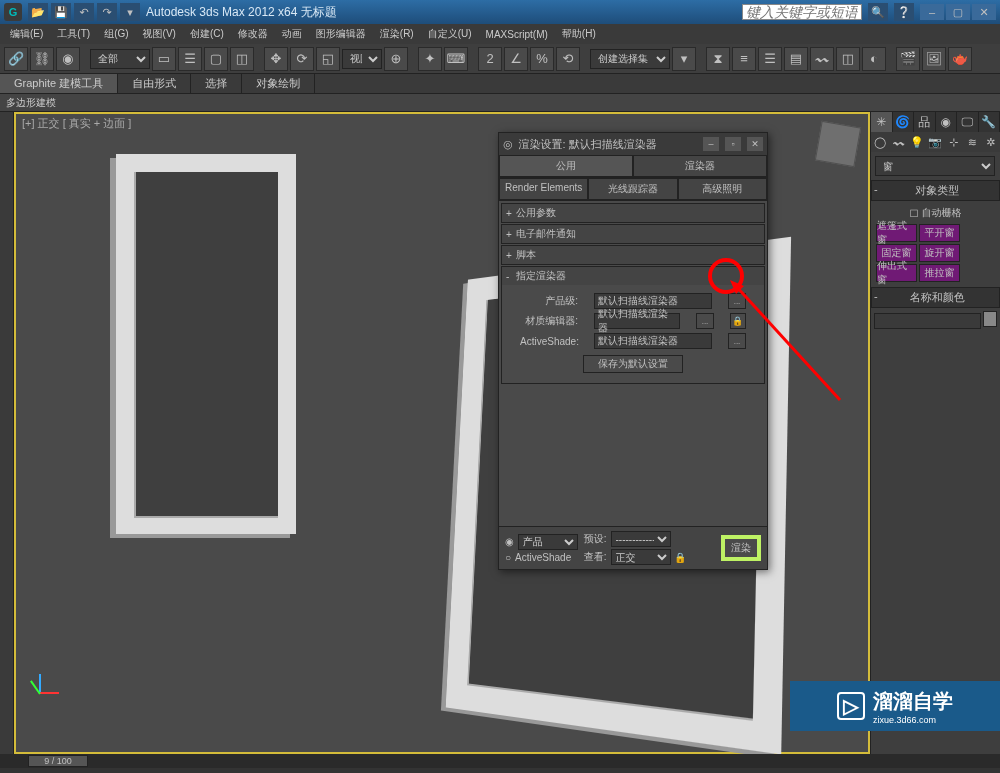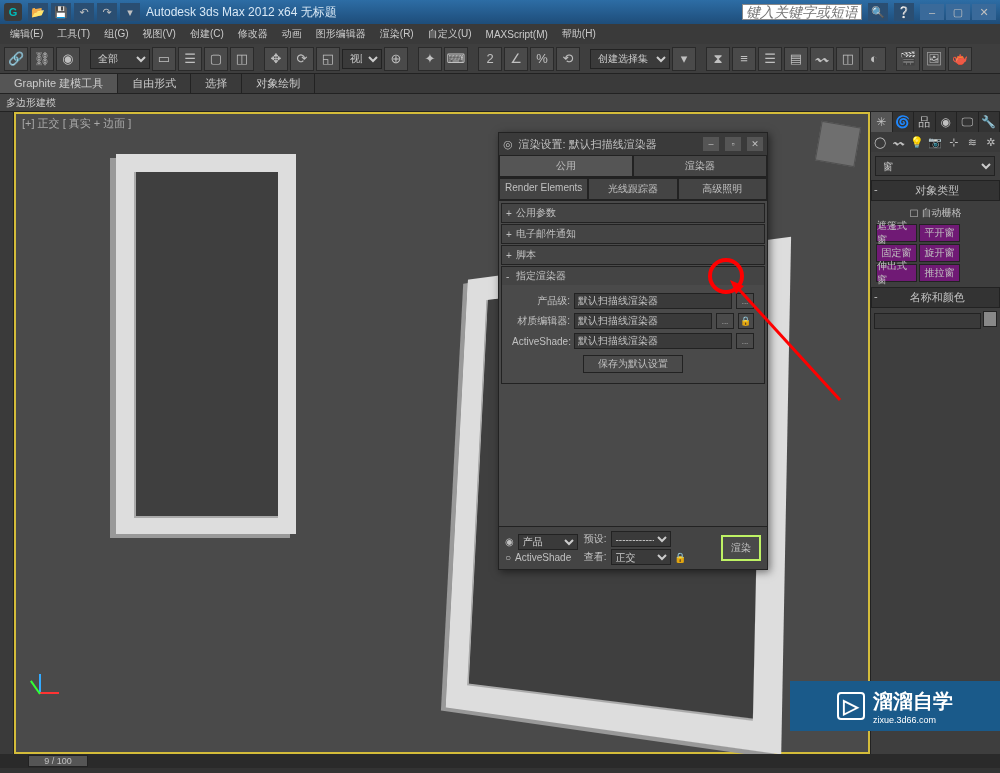--- a/index.html
+++ b/index.html
@@ -71,29 +71,29 @@
 .dlg-title .dc { width: 16px; height: 14px; background: #555; display: flex; align-items: center; justify-content: center; cursor: pointer; font-size: 9px; }
 .dlg-tabs-row { display: flex; border-bottom: 1px solid #222; }
 .dlg-tab { flex: 1; text-align: center; padding: 3px 2px; font-size: 10px; background: #444; border: 1px solid #222; cursor: pointer; }
 .dlg-tab.active { background: #555; }
 .dlg-body { padding: 2px; }
 .dlg-rollout { border: 1px solid #222; margin-bottom: 1px; }
 .dlg-rh { display: flex; align-items: center; background: #444; padding: 2px 4px; font-size: 10px; cursor: pointer; }
 .dlg-rh .sign { width: 10px; }
 .dlg-rh .rlabel { flex: 1; text-align: left; }
 .dlg-rbody { padding: 4px 6px; }
-.dlg-row { display: flex; align-items: center; gap: 4px; margin: 4px 4px; font-size: 10px; }
+.dlg-row { display: flex; align-items: center; gap: 16px; margin: 4px 12px; font-size: 10px; }
 .dlg-row .lbl { width: 58px; text-align: right; }
 .dlg-row .val { flex: 1; height: 16px; background: #3a3a3a; border: 1px solid #222; padding: 0 3px; display: flex; align-items: center; font-size: 10px; }
 .dlg-row .dots { width: 18px; height: 16px; background: #4a4a4a; border: 1px solid #222; display: flex; align-items: center; justify-content: center; cursor: pointer; font-size: 8px; }
 .dlg-row .lock { width: 16px; height: 16px; background: #4a4a4a; border: 1px solid #222; display: flex; align-items: center; justify-content: center; font-size: 9px; }
 .dlg-savebtn { width: 100px; height: 18px; background: #4a4a4a; border: 1px solid #222; margin: 6px auto; display: flex; align-items: center; justify-content: center; font-size: 10px; cursor: pointer; }
 .dlg-footer { position: absolute; bottom: 0; left: 0; right: 0; padding: 4px 6px; display: flex; align-items: center; gap: 6px; font-size: 10px; border-top: 1px solid #222; background: #444; }
 .dlg-footer .fdrop { height: 16px; background: #3a3a3a; border: 1px solid #222; color: #ccc; font-size: 10px; width: 60px; }
-.dlg-footer .rbtn { width: 40px; height: 26px; background: #4a4a4a; border: 2px solid #bef264; display: flex; align-items: center; justify-content: center; margin-left: auto; cursor: pointer; }
+.dlg-footer .rbtn { width: 40px; height: 26px; background: #4a4a4a; border: 4px solid #bef264; display: flex; align-items: center; justify-content: center; margin-left: auto; cursor: pointer; }
 .footer-col { display:flex; flex-direction:column; gap:2px; }
 .footer-row { display:flex; align-items:center; gap:4px; }
 
 
 .red-circle { position: absolute; top: 258px; left: 708px; width: 36px; height: 36px; border: 4px solid #ff0000; border-radius: 50%; pointer-events: none; }
 .red-arrow { position: absolute; top: 280px; left: 730px; width: 120px; height: 120px; pointer-events: none; }
 .red-arrow svg { width: 100%; height: 100%; overflow: visible; }
 
 
 .timeline { height: 14px; background: #2a2a2a; display: flex; align-items: center; position: relative; }

